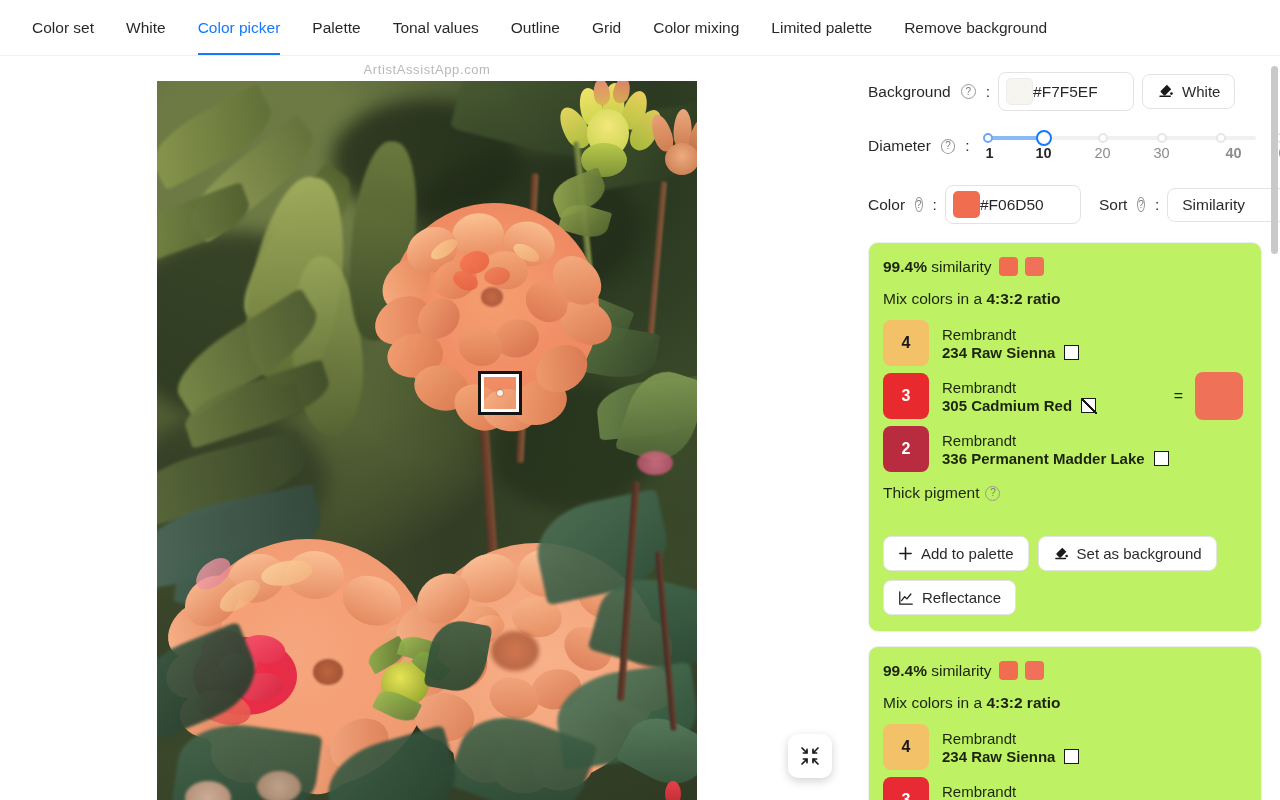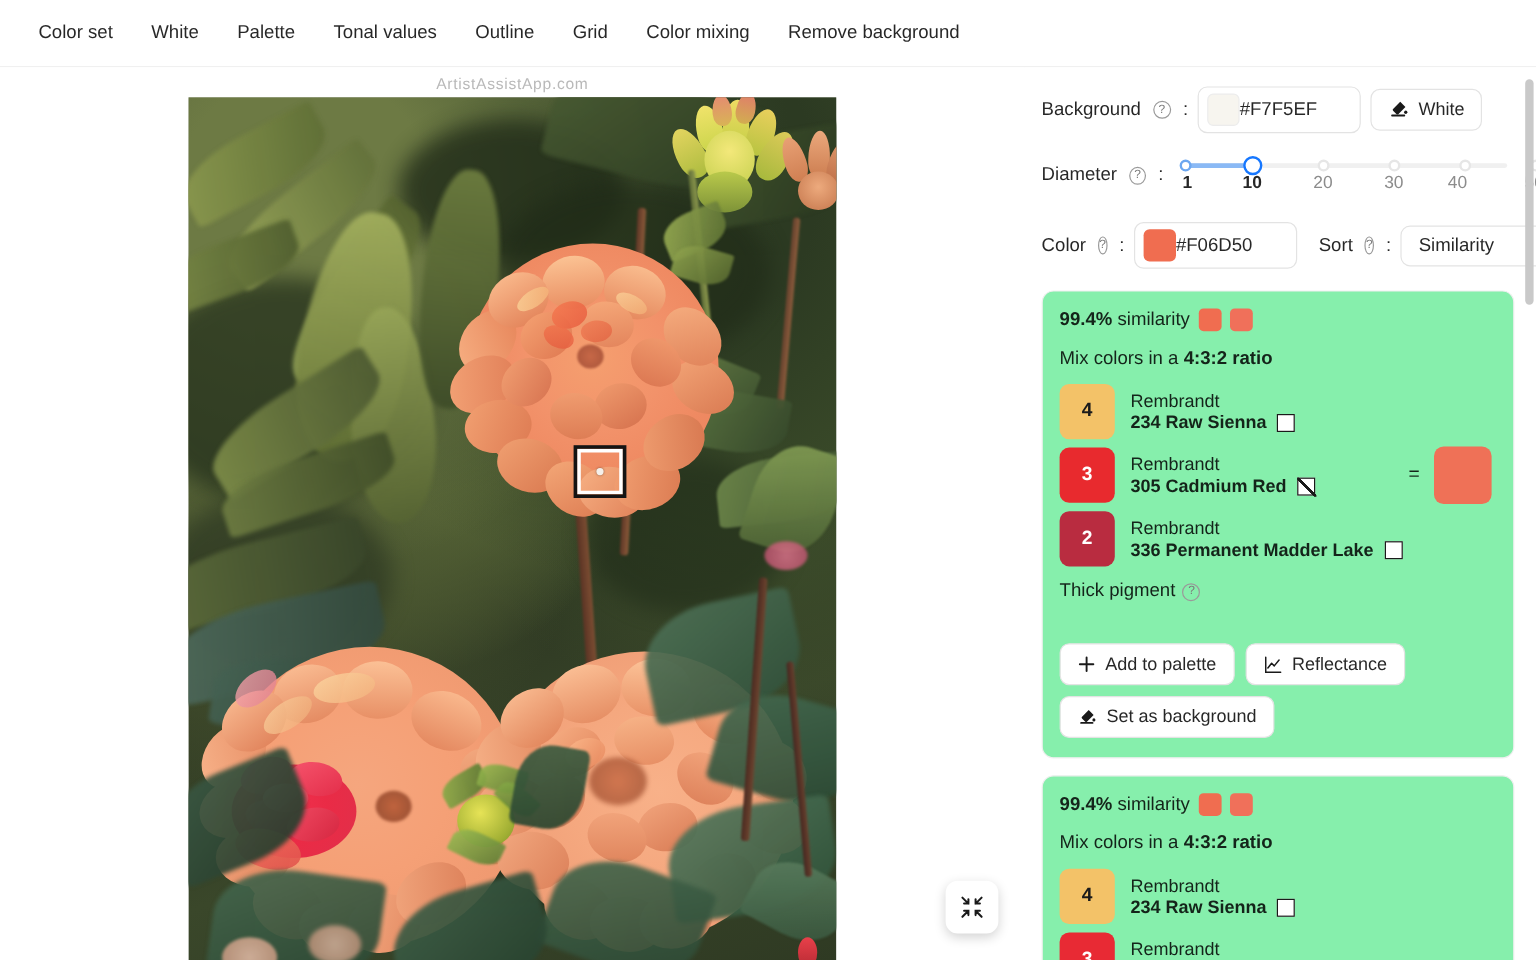--- a/index.html
+++ b/index.html
@@ -208,21 +208,21 @@
     border: 1px solid #e3e3e3; border-radius: 8px;
     padding: 7px 11px 7px 14px;
     font-size: 15.5px; cursor: pointer; background: #fff;
   }
 
   
   .card {
     border: 1px solid #efefef; border-radius: 10px;
     padding: 14px 16px 16px 14px;
     margin-bottom: 14px;
-    background: #86efac;
+    background: #bef264;
   }
   .sim-line { display: flex; align-items: center; gap: 7px; margin-bottom: 14px; }
   .sim-text { font-size: 15.5px; }
   .sim-text b { font-weight: bold; }
   .mini { width: 19px; height: 19px; border-radius: 4px; }
   .mix-line { font-size: 15.5px; margin-bottom: 12px; }
   .mix-line b { font-weight: bold; }
 
   .paints { position: relative; }
   .paint-row { display: flex; align-items: center; gap: 13px; margin-bottom: 7px; }
@@ -273,34 +273,40 @@
 
 <div class="app">
 
   <div class="tabbar">
     <div class="tab">
         <span>Color set</span>
       </div>
     <div class="tab">
         <span>White</span>
       </div>
+    <div class="tab active">
+        <span>Color picker</span>
+      </div>
     <div class="tab">
         <span>Palette</span>
       </div>
     <div class="tab">
         <span>Tonal values</span>
       </div>
     <div class="tab">
         <span>Outline</span>
       </div>
     <div class="tab">
         <span>Grid</span>
       </div>
     <div class="tab">
         <span>Color mixing</span>
+      </div>
+    <div class="tab">
+        <span>Limited palette</span>
       </div>
     <div class="tab">
         <span>Remove background</span>
       </div>
   </div>
 
   <div class="body">
 
     <div class="viewer">
       <div class="watermark">ArtistAssistApp.com</div>
@@ -531,21 +537,21 @@
           <span class="tick on" style="left:10px;"></span>
           <span class="tick" style="left:125px;"></span>
           <span class="tick" style="left:184px;"></span>
           <span class="tick" style="left:243px;"></span>
           <span class="tick" style="left:302px;"></span>
           <span class="handle" style="left:66px;"></span>
           <span class="ticklabel strong" style="left:12px;">1</span>
           <span class="ticklabel strong" style="left:66px;">10</span>
           <span class="ticklabel" style="left:125px;">20</span>
           <span class="ticklabel" style="left:184px;">30</span>
-          <span class="ticklabel" style="left:237px;">40</span>
+          <span class="ticklabel" style="left:256px;font-weight:bold;">40</span>
           <span class="ticklabel" style="left:301px;">50</span>
         </div>
       </div>
 
       <div class="row">
         <span class="lbl">Color</span>
         <span class="qmark">?</span>
         <span class="lbl">:</span>
         <div class="color-field">
           <span class="swatch-sq" id="pick-swatch" style="background: rgb(240, 109, 80);"></span>
@@ -611,33 +617,33 @@
         </div>
 
         <div class="actions">
           <button class="btn">
             <svg width="15" height="15" viewBox="0 0 16 16">
                 <path d="M8 2 V14 M2 8 H14" stroke="#1a1a1a" stroke-width="1.7" stroke-linecap="round"></path>
               </svg>
             <span>Add to palette</span>
           </button>
           <button class="btn">
-            <svg width="16" height="16" viewBox="0 0 18 18">
-              <path d="M2 2 V16 H16" stroke="#1a1a1a" stroke-width="1.4" fill="none" stroke-linecap="round"></path>
-              <path d="M4 12 L7.5 7.5 L10 10 L14.5 4.5" stroke="#1a1a1a" stroke-width="1.4" fill="none" stroke-linecap="round" stroke-linejoin="round"></path>
-            </svg>
-            <span>Reflectance</span>
-          </button>
-          <button class="btn">
             <svg width="16" height="16" viewBox="0 0 20 20">
               <path d="M11.6 2.2 L4.6 9.2 a1.2 1.2 0 0 0 0 1.7 l3.4 3.4 a1.2 1.2 0 0 0 1.7 0 l7-7 z" fill="#1a1a1a"></path>
               <path d="M3.6 15.6 h12" stroke="#1a1a1a" stroke-width="1.8" stroke-linecap="round"></path>
               <circle cx="17" cy="12.4" r="1.6" fill="#1a1a1a"></circle>
             </svg>
             <span>Set as background</span>
+          </button>
+          <button class="btn">
+            <svg width="16" height="16" viewBox="0 0 18 18">
+              <path d="M2 2 V16 H16" stroke="#1a1a1a" stroke-width="1.4" fill="none" stroke-linecap="round"></path>
+              <path d="M4 12 L7.5 7.5 L10 10 L14.5 4.5" stroke="#1a1a1a" stroke-width="1.4" fill="none" stroke-linecap="round" stroke-linejoin="round"></path>
+            </svg>
+            <span>Reflectance</span>
           </button>
         </div>
       </div>
 
       <div class="card">
         <div class="sim-line">
           <span class="sim-text"><b>99.4%</b> <span>similarity</span></span>
           <span class="mini" id="r1-target" style="background: rgb(240, 109, 80);"></span>
           <span class="mini" id="r1-mix" style="background: rgb(240, 112, 90);"></span>
         </div>

